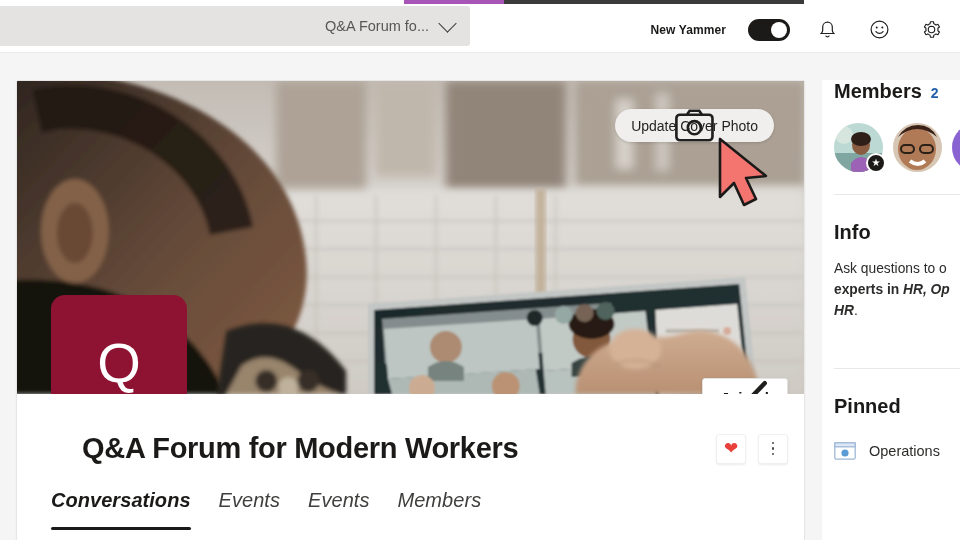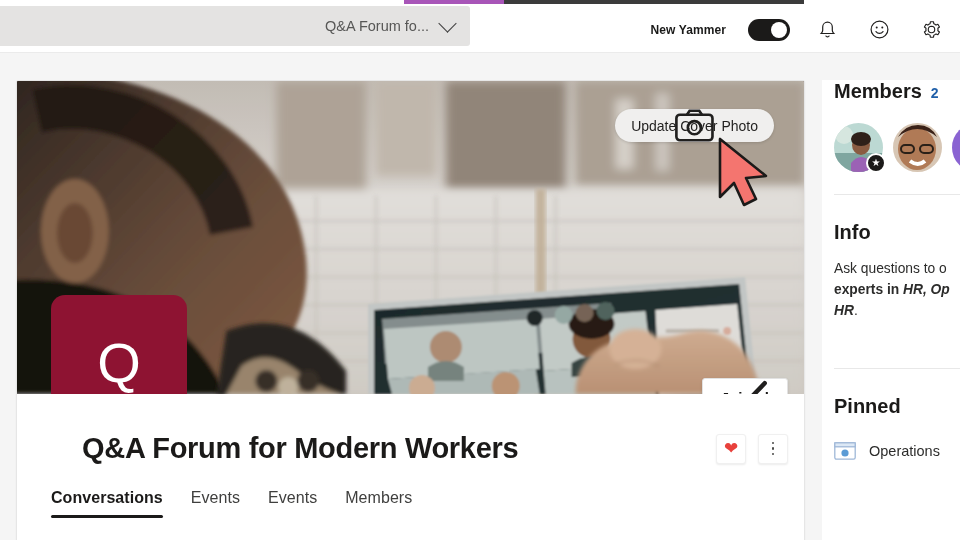--- a/index.html
+++ b/index.html
@@ -124,22 +124,22 @@
     border-radius:3px; display:flex; align-items:center; justify-content:center;
     cursor:pointer; box-shadow:0 1px 2px rgba(0,0,0,.08);
   }
   .heart { font-size:17px; color:#e8413c; line-height:1; }
   .dots { display:flex; flex-direction:column; gap:3px; align-items:center; }
   .dots i { width:2.6px; height:2.6px; border-radius:50%; background:#4a4a48; display:block; }
 
   
   .tabs { display:flex; gap:28px; margin-top:24px; }
   .tab {
-    font-size:16px; color:#3f3f3e; padding-bottom:11px; cursor:pointer;
-    position:relative; letter-spacing:.05px;
+    font-size:20px; color:#3f3f3e; padding-bottom:18px; cursor:pointer;
+    position:relative; letter-spacing:.05px;font-style:italic;
   }
   .tab.active { color:#1b1a19; font-weight:600; }
   .tab.active::after {
     content:""; position:absolute; left:0; right:0; bottom:0;
     height:3px; background:#1b1a19; border-radius:2px;
   }
 
   
   .sidebar {
     position:absolute; left:822px; top:27px; width:160px; height:480px;

